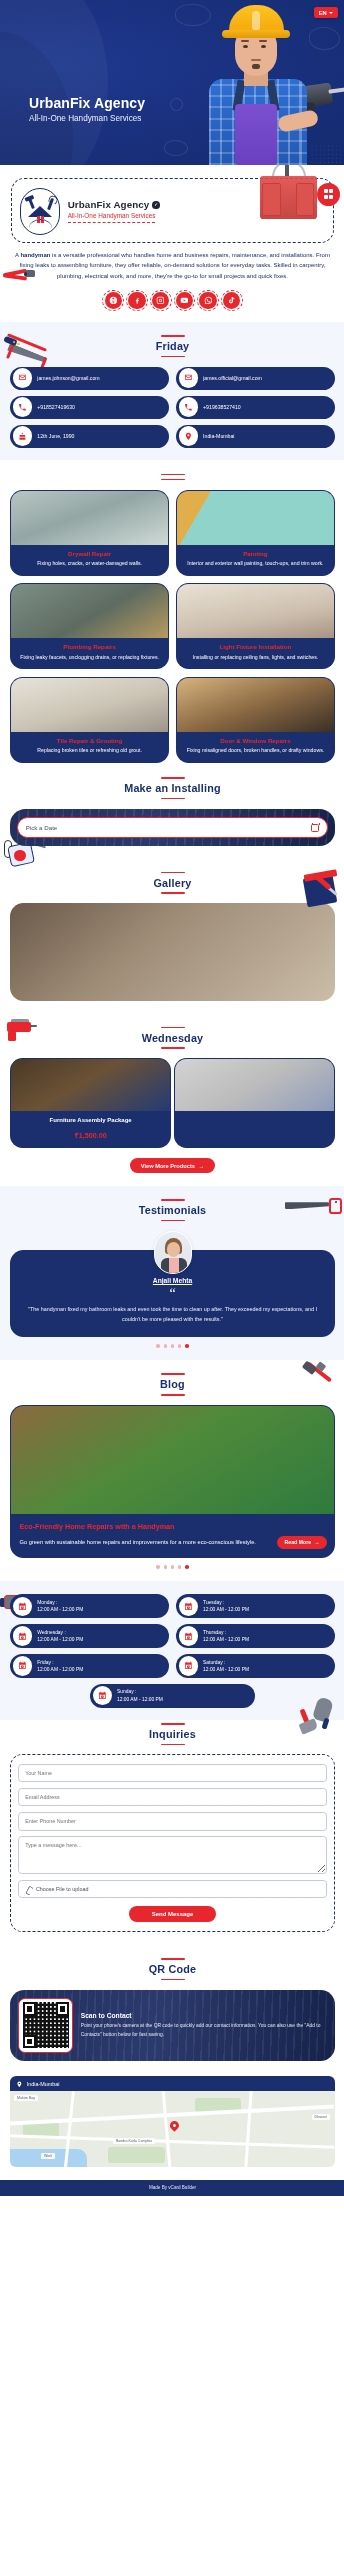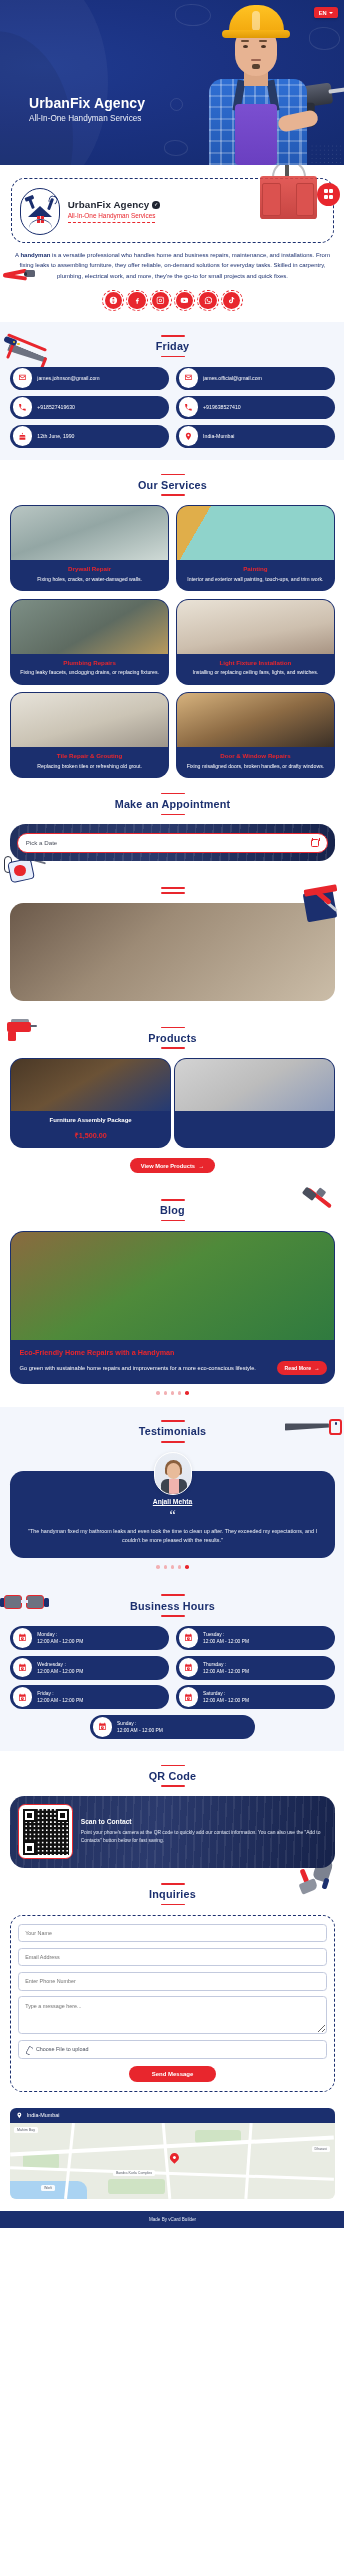--- a/index.html
+++ b/index.html
@@ -755,21 +755,20 @@
           </span>
         <span class="txt">India-Mumbai</span>
       </div>
     </div>
   </div>
 
   <div class="section">
     <div class="dots-bg left"></div>
     <div class="sec-title-wrap">
       <div class="sec-rule"></div>
-      <div class="sec-title">Our Services</div>
       <div class="sec-rule b"></div>
     </div>
     <div class="svc-grid">
       <div class="svc-card">
         <div class="svc-img">
             <div class="photo ph-drywall"></div>
           </div>
         <div class="svc-body">
           <div class="svc-name">Drywall Repair</div>
           <div class="svc-desc">Fixing holes, cracks, or water-damaged walls.</div>
@@ -826,59 +825,60 @@
   <div class="section" style="padding-top:2.1px;">
     <div class="dots-bg"></div>
     <div class="tape">
       <div class="tp-hook"></div>
         <div class="tp-strip"></div>
       <div class="tp-body"></div>
         <div class="tp-circle"></div>
     </div>
     <div class="sec-title-wrap">
       <div class="sec-rule"></div>
-      <div class="sec-title">Make an Appointment</div>
+      <div class="sec-title">Make an Installing</div>
       <div class="sec-rule b"></div>
     </div>
     <div class="appt-band">
       <div class="date-input">
         <span>Pick a Date</span>
         <span class="cal-ic"></span>
       </div>
     </div>
   </div>
 
   <div class="section">
     <div class="dots-bg left"></div>
     <div class="paintbucket">
       <div class="pb-box"></div>
         <div class="pb-top"></div>
       <div class="pb-handle"></div>
         <div class="pb-roller"></div>
     </div>
     <div class="sec-title-wrap">
       <div class="sec-rule"></div>
+      <div class="sec-title">Gallery</div>
       <div class="sec-rule b"></div>
     </div>
     <div class="gallery-img">
       <div class="photo ph-gallery"></div>
     </div>
   </div>
 
   <div class="section">
     <div class="dots-bg"></div>
     <div class="drill-deco">
       <div class="dd-top"></div>
         <div class="dd-body"></div>
       <div class="dd-grip"></div>
         <div class="dd-bit"></div>
     </div>
     <div class="sec-title-wrap">
       <div class="sec-rule"></div>
-      <div class="sec-title">Products</div>
+      <div class="sec-title">Wednesday</div>
       <div class="sec-rule b"></div>
     </div>
     <div class="prod-grid">
       <div class="prod-card">
         <div class="prod-img">
             <div class="photo ph-furn"></div>
           </div>
         <div class="prod-body">
           <div class="prod-name">Furniture Assembly Package</div>
           <div class="prod-price">₹1,500.00</div>
@@ -891,20 +891,54 @@
       </div>
     </div>
     <div class="center-row">
       <button class="btn-red">
         <span>View More Products</span>
         <span>→</span>
       </button>
     </div>
   </div>
 
+  <div class="section alt">
+    <div class="dots-bg left"></div>
+    <div class="saw-deco">
+      <div class="sw-blade"></div>
+        <div class="sw-handle"></div>
+        <div class="sw-dot"></div>
+    </div>
+    <div class="sec-title-wrap">
+      <div class="sec-rule"></div>
+      <div class="sec-title">Testimonials</div>
+      <div class="sec-rule b"></div>
+    </div>
+    <div class="testi-wrap">
+      <div class="testi-avatar">
+        <div class="av-hair"></div>
+          <div class="av-head"></div>
+        <div class="av-body"></div>
+          <div class="av-shirt"></div>
+      </div>
+      <div class="testi-card">
+        <div class="testi-name">Anjali Mehta</div>
+        <div class="testi-quote-mark">“</div>
+        <div class="testi-text">"The handyman fixed my bathroom leaks and even took the time to clean up after. They exceeded my expectations, and I couldn't be more pleased with the results."</div>
+      </div>
+    </div>
+    <div class="carousel-dots">
+      <span class="cdot"></span>
+      <span class="cdot"></span>
+      <span class="cdot"></span>
+      <span class="cdot"></span>
+      <span class="cdot active"></span>
+    </div>
+  </div>
+
   <div class="section">
     <div class="dots-bg left"></div>
     <div class="hammer-deco">
       <div class="hm-handle"></div>
         <div class="hm-head"></div>
         <div class="hm-claw"></div>
     </div>
     <div class="sec-title-wrap">
       <div class="sec-rule"></div>
       <div class="sec-title">Blog</div>
@@ -914,79 +948,40 @@
       <div class="blog-img">
           <div class="photo ph-blog"></div>
         </div>
       <div class="blog-body">
         <div class="blog-title">Eco-Friendly Home Repairs with a Handyman</div>
         <div class="blog-desc">Go green with sustainable home repairs and improvements for a more eco-conscious lifestyle.</div>
         <button class="blog-readmore">
           <span>Read More</span>
           <span>→</span>
         </button>
-      </div>
-    </div>
-    <div class="carousel-dots">
-      <span class="cdot"></span>
-      <span class="cdot"></span>
-      <span class="cdot"></span>
-      <span class="cdot"></span>
-      <span class="cdot active"></span>
-    </div>
-  </div>
-
-  <div class="section alt">
-    <div class="dots-bg left"></div>
-    <div class="saw-deco">
-      <div class="sw-blade"></div>
-        <div class="sw-handle"></div>
-        <div class="sw-dot"></div>
-    </div>
-    <div class="sec-title-wrap">
-      <div class="sec-rule"></div>
-      <div class="sec-title">Testimonials</div>
-      <div class="sec-rule b"></div>
-    </div>
-    <div class="testi-wrap">
-      <div class="testi-avatar">
-        <div class="av-hair"></div>
-          <div class="av-head"></div>
-        <div class="av-body"></div>
-          <div class="av-shirt"></div>
-      </div>
-      <div class="testi-card">
-        <div class="testi-name">Anjali Mehta</div>
-        <div class="testi-quote-mark">“</div>
-        <div class="testi-text">"The handyman fixed my bathroom leaks and even took the time to clean up after. They exceeded my expectations, and I couldn't be more pleased with the results."</div>
       </div>
     </div>
     <div class="carousel-dots">
       <span class="cdot"></span>
       <span class="cdot"></span>
       <span class="cdot"></span>
       <span class="cdot"></span>
       <span class="cdot active"></span>
     </div>
   </div>
 
   <div class="section alt">
     <div class="dots-bg"></div>
     <div class="goggles">
       <div class="gg-strap-l"></div>
         <div class="gg-strap-r"></div>
       <div class="gg-l"></div>
         <div class="gg-r"></div>
         <div class="gg-bridge"></div>
     </div>
-    <div class="sec-title-wrap">
-      <div class="sec-rule"></div>
-      <div class="sec-title">Business Hours</div>
-      <div class="sec-rule b"></div>
-    </div>
     <div class="hours-grid">
       <div class="hour-pill">
         <span class="ic">
             <svg viewBox="0 0 24 24">
               <path d="M7 2v2h10V2h2v2h2v18H3V4h2V2h2zm12 8H5v10h14V10zm-7 1.5a4 4 0 110 8 4 4 0 010-8zm.5 1.8h-1v2.5l2 1.2.5-.9-1.5-.9v-1.9z"></path>
             </svg>
           </span>
         <div>
           <div class="hour-day">Monday :</div>
           <div class="hour-time">12:00 AM - 12:00 PM</div>
@@ -1051,20 +1046,46 @@
         <span class="ic">
             <svg viewBox="0 0 24 24">
               <path d="M7 2v2h10V2h2v2h2v18H3V4h2V2h2zm12 8H5v10h14V10zm-7 1.5a4 4 0 110 8 4 4 0 010-8zm.5 1.8h-1v2.5l2 1.2.5-.9-1.5-.9v-1.9z"></path>
             </svg>
           </span>
         <div>
           <div class="hour-day">Sunday :</div>
           <div class="hour-time">12:00 AM - 12:00 PM</div>
         </div>
       </div>
+    </div>
+  </div>
+
+  <div class="section" style="padding-top:3.1px;">
+    <div class="dots-bg left"></div>
+    <div class="trowel" style="top:-24px;">
+      <div class="tw-blade"></div>
+        <div class="tw-grip"></div>
+      <div class="tw-brushh"></div>
+        <div class="tw-brush"></div>
+    </div>
+    <div class="sec-title-wrap">
+      <div class="sec-rule"></div>
+      <div class="sec-title">Inquiries</div>
+      <div class="sec-rule b"></div>
+    </div>
+    <div class="form-card">
+      <input class="field" placeholder="Your Name" style="">
+      <input class="field" placeholder="Email Address" style="">
+      <input class="field" placeholder="Enter Phone Number" style="">
+      <textarea class="field area" placeholder="Type a message here..." style=""></textarea>
+      <div class="file-row">
+        <span class="clip-ic"></span>
+        <span>Choose File to upload</span>
+      </div>
+      <button class="btn-submit">Send Message</button>
     </div>
   </div>
 
   <div class="section">
     <div class="dots-bg left"></div>
     <div class="sec-title-wrap">
       <div class="sec-rule"></div>
       <div class="sec-title">QR Code</div>
       <div class="sec-rule b"></div>
     </div>
@@ -1079,46 +1100,20 @@
             </span>
           <span class="qr-eye bl">
               <i></i>
             </span>
         </div>
       </div>
       <div class="qr-text">
         <div class="qr-title">Scan to Contact</div>
         <div class="qr-desc">Point your phone's camera at the QR code to quickly add our contact information. You can also use the "Add to Contacts" button below for fast saving.</div>
       </div>
-    </div>
-  </div>
-
-  <div class="section" style="padding-top:3.1px;">
-    <div class="dots-bg left"></div>
-    <div class="trowel" style="top:-24px;">
-      <div class="tw-blade"></div>
-        <div class="tw-grip"></div>
-      <div class="tw-brushh"></div>
-        <div class="tw-brush"></div>
-    </div>
-    <div class="sec-title-wrap">
-      <div class="sec-rule"></div>
-      <div class="sec-title">Inquiries</div>
-      <div class="sec-rule b"></div>
-    </div>
-    <div class="form-card">
-      <input class="field" placeholder="Your Name" style="">
-      <input class="field" placeholder="Email Address" style="">
-      <input class="field" placeholder="Enter Phone Number" style="">
-      <textarea class="field area" placeholder="Type a message here..." style=""></textarea>
-      <div class="file-row">
-        <span class="clip-ic"></span>
-        <span>Choose File to upload</span>
-      </div>
-      <button class="btn-submit">Send Message</button>
     </div>
   </div>
 
   <div class="section" style="padding-top:3.1px;">
     <div class="map-card">
       <div class="map-head">
         <svg viewBox="0 0 24 24">
             <path d="M12 2a7 7 0 00-7 7c0 5 7 13 7 13s7-8 7-13a7 7 0 00-7-7zm0 9.5A2.5 2.5 0 1112 6a2.5 2.5 0 010 5.5z"></path>
           </svg>
         <span>India-Mumbai</span>

